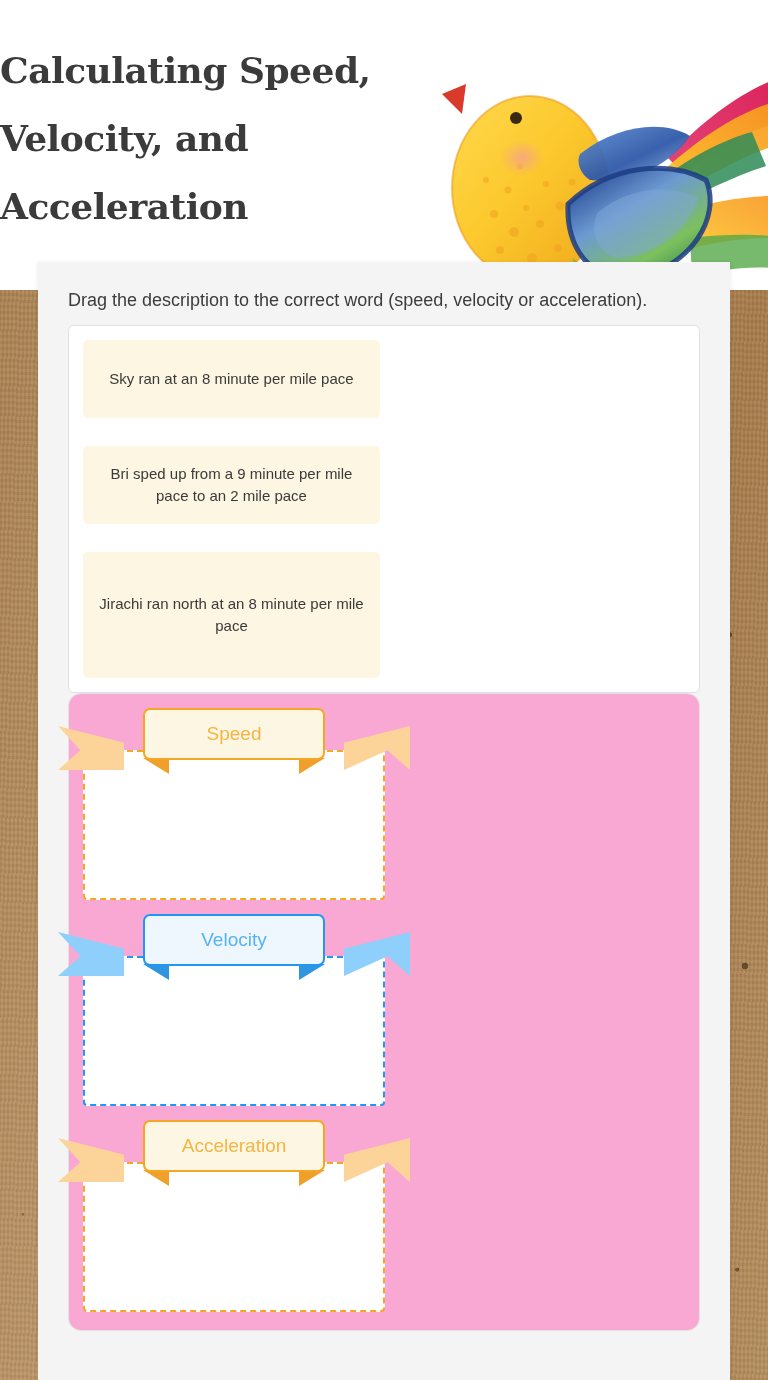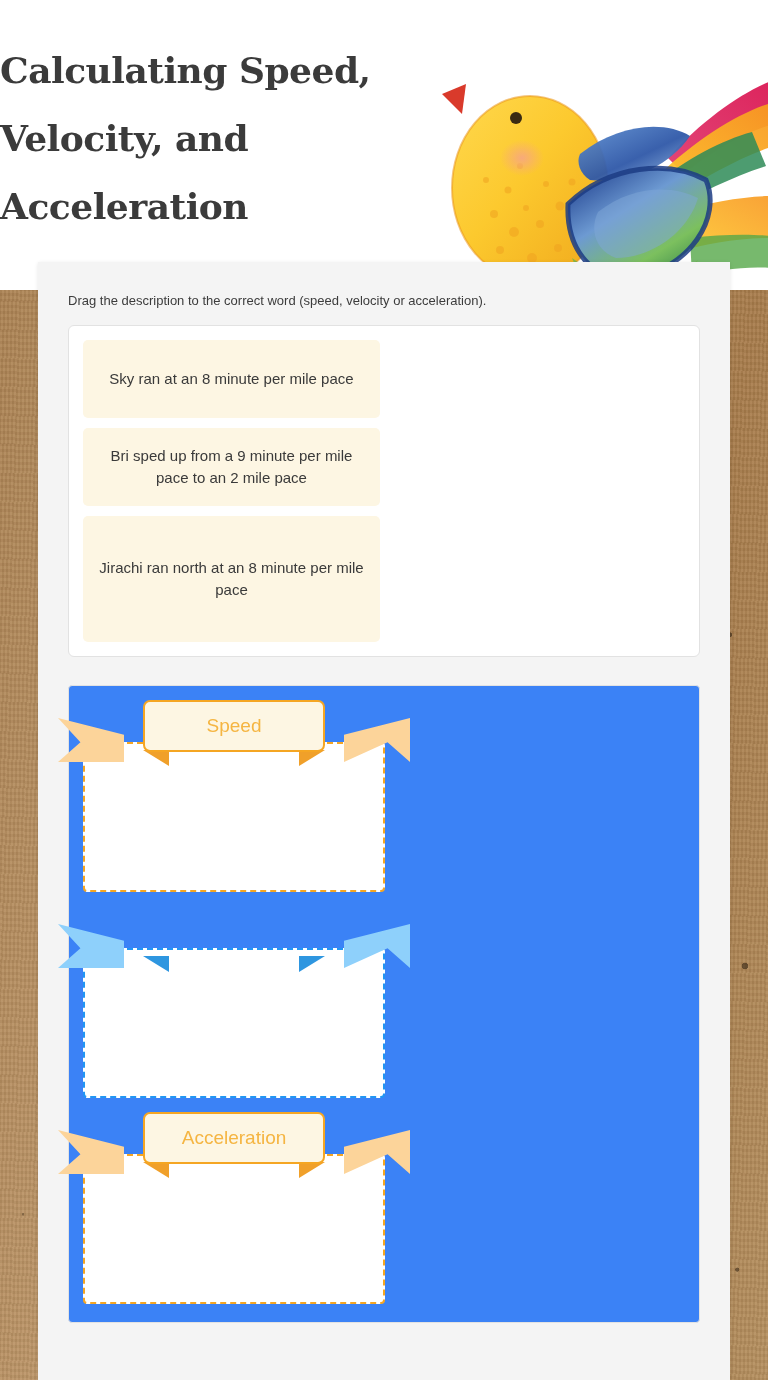--- a/index.html
+++ b/index.html
@@ -81,36 +81,36 @@
     position: absolute;
     left: 38px; top: 262px;
     width: 692px;
     height: 1118px;
     background: #f4f4f4;
     box-shadow: 0 1px 4px rgba(0,0,0,.10);
   }
   #panel-inner { padding: 28px 30px 0 30px; }
 
   .instructions {
-    font-size: 13px;
+    font-size: 18px;
     color: #3c3c3c;
     line-height: 21px;
     margin-bottom: 14px;
   }
 
   
   .card-tray {
     background: #ffffff;
     border: 1px solid #e2e2e2;
     border-radius: 6px;
     padding: 14px;
     display: flex;
     flex-wrap: wrap;
     align-content: flex-start;
-    gap: 10px 10px;
+    gap: 28px 10px;
     min-height: 274px;
   }
   .drag-card {
     width: 297px;
     background: #fdf6e3;
     border-radius: 5px;
     display: flex;
     align-items: center;
     justify-content: center;
     text-align: center;
@@ -119,24 +119,23 @@
     line-height: 22px;
     color: #3a3a3a;
     cursor: grab;
     user-select: none;
   }
   .drag-card.tall { height: 126px; }
   .drag-card.short { height: 78px; }
 
   
   .drop-board {
-    margin-top: 28px;
-    background: #3b82f6;
+    background: #f9a8d4;
     border: 1px solid #e2e2e2;
-    border-radius: 4px;
+    border-radius: 13px;
     padding: 14px 14px 18px 14px;
     display: flex;
     flex-wrap: wrap;
     gap: 14px 18px;
   }
   .drop-group { width: 302px; position: relative; padding-top: 30px; }
 
   .ribbon {
     position: absolute;
     top: 0; left: 50%;
@@ -308,20 +307,21 @@
         </div>
         <div class="drop-zone"></div>
       </div>
 
       <div class="drop-group theme-blue">
         <div class="ribbon">
           <div class="tail left"></div>
           <div class="tail right"></div>
           <div class="fold left"></div>
           <div class="fold right"></div>
+          <div class="plate">Velocity</div>
         </div>
         <div class="drop-zone"></div>
       </div>
 
       <div class="drop-group theme-orange">
         <div class="ribbon">
           <div class="tail left"></div>
           <div class="tail right"></div>
           <div class="fold left"></div>
           <div class="fold right"></div>

